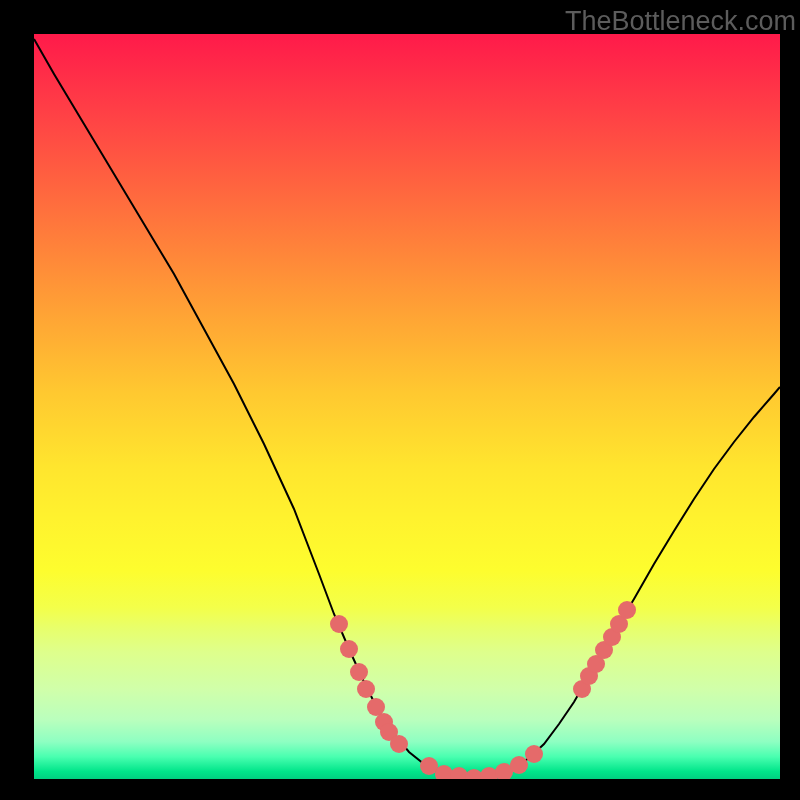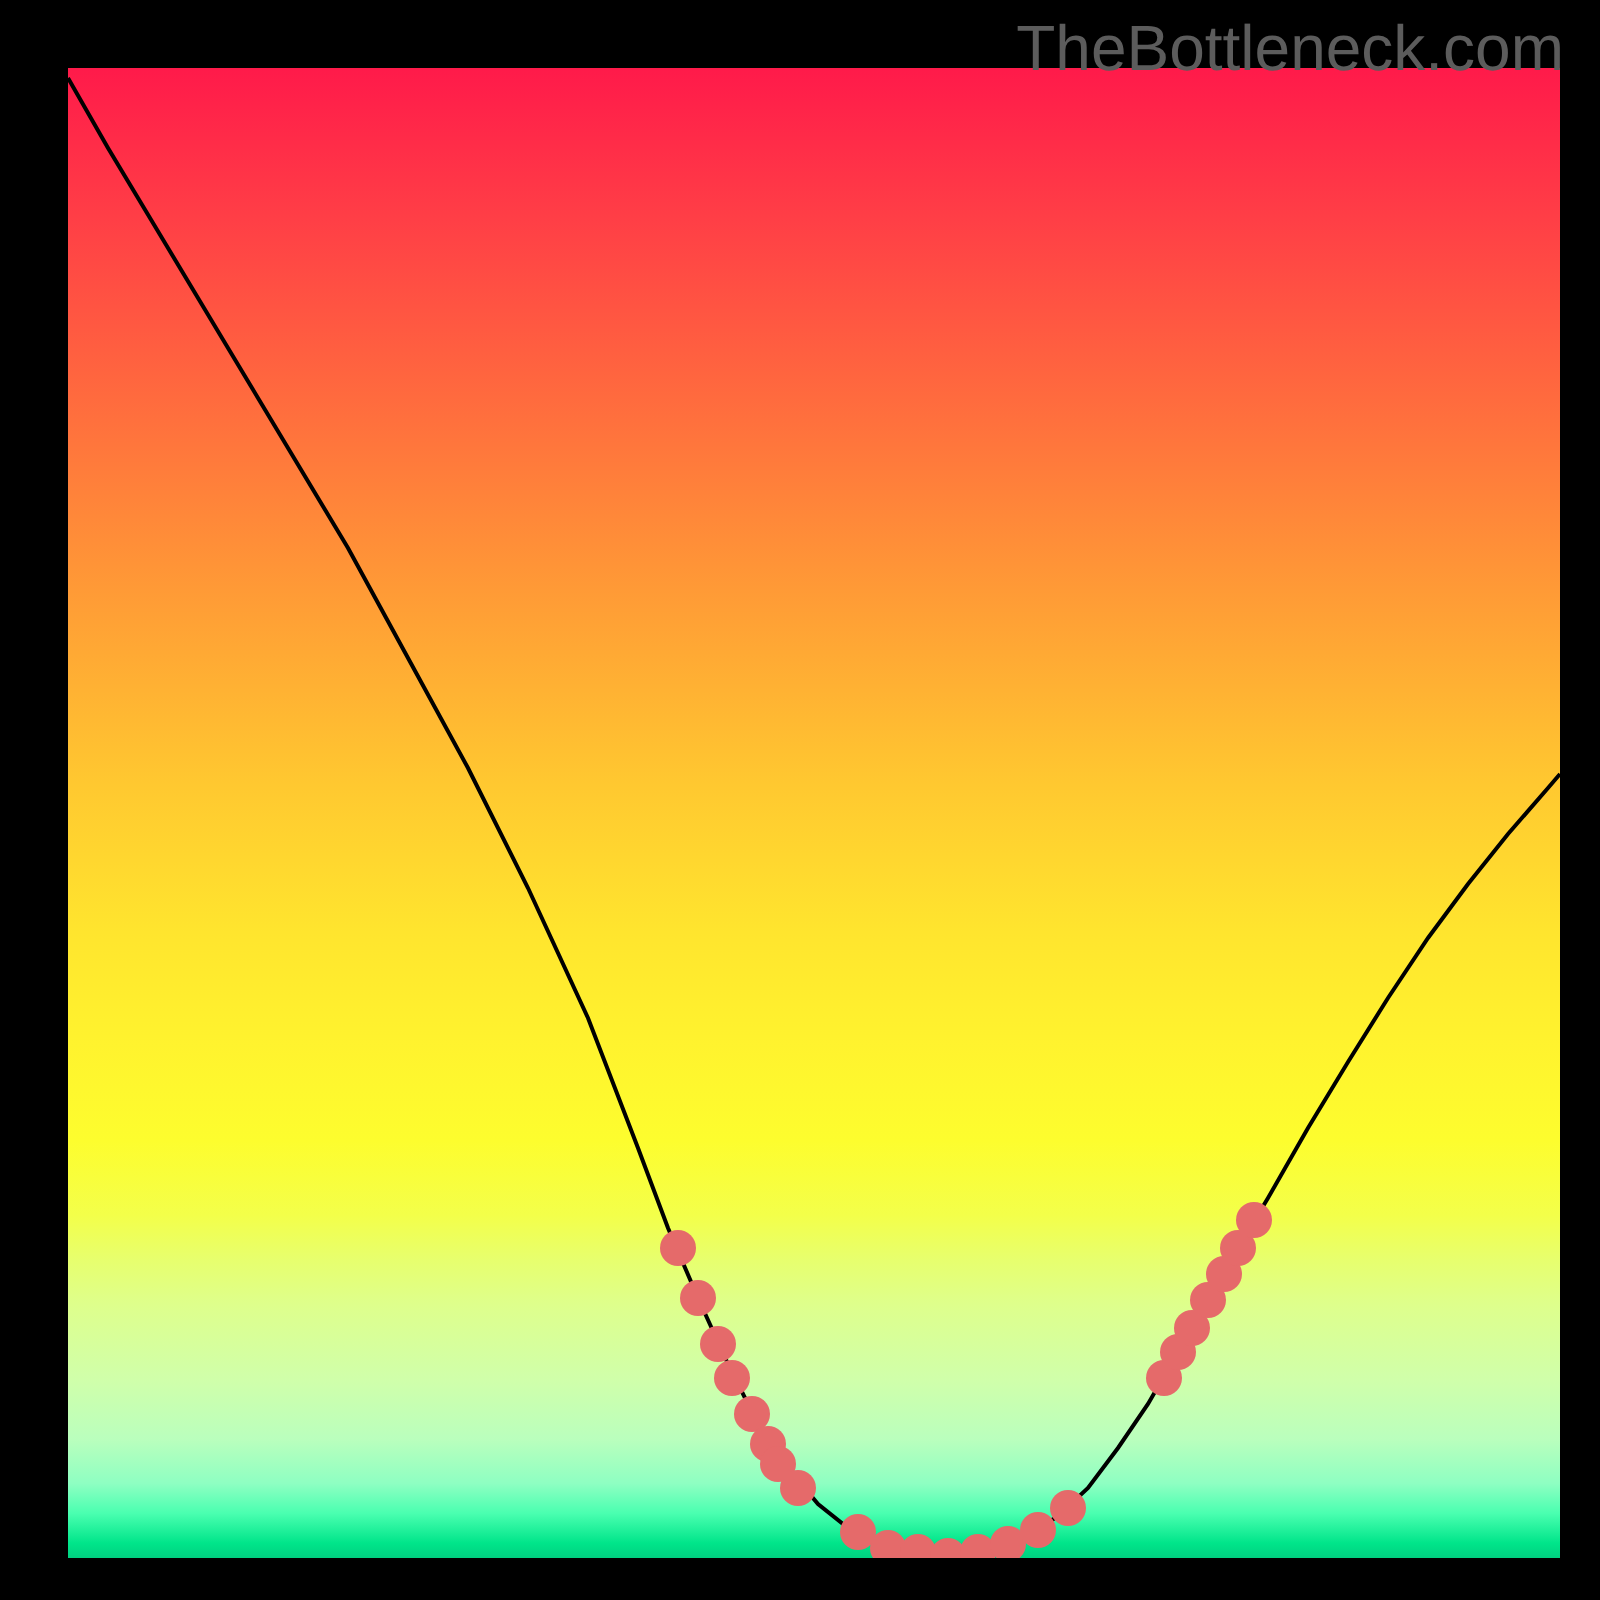--- a/index.html
+++ b/index.html
@@ -12,23 +12,23 @@
     }
     .container {
       width: 800px;
       height: 800px;
       background: #000;
       position: relative;
     }
     .watermark {
       position: absolute;
       top: 6px;
-      right: 18px;
+      right: 4px;
       color: #5c5c5c;
-      font-size: 32px;
+      font-size: 27px;
       font-weight: 500;
       z-index: 10;
     }
     .plot-area {
       position: absolute;
       left: 34px;
       top: 34px;
       width: 746px;
       height: 745px;
       overflow: hidden;

